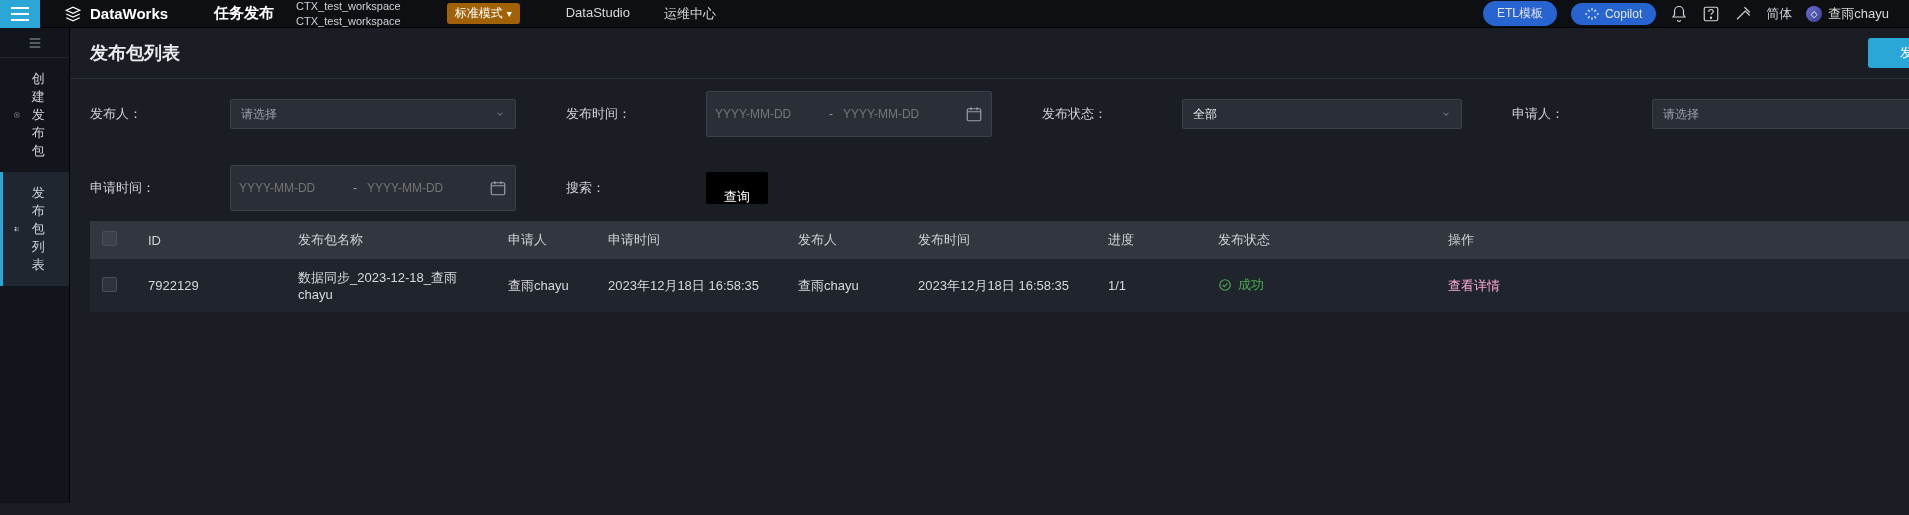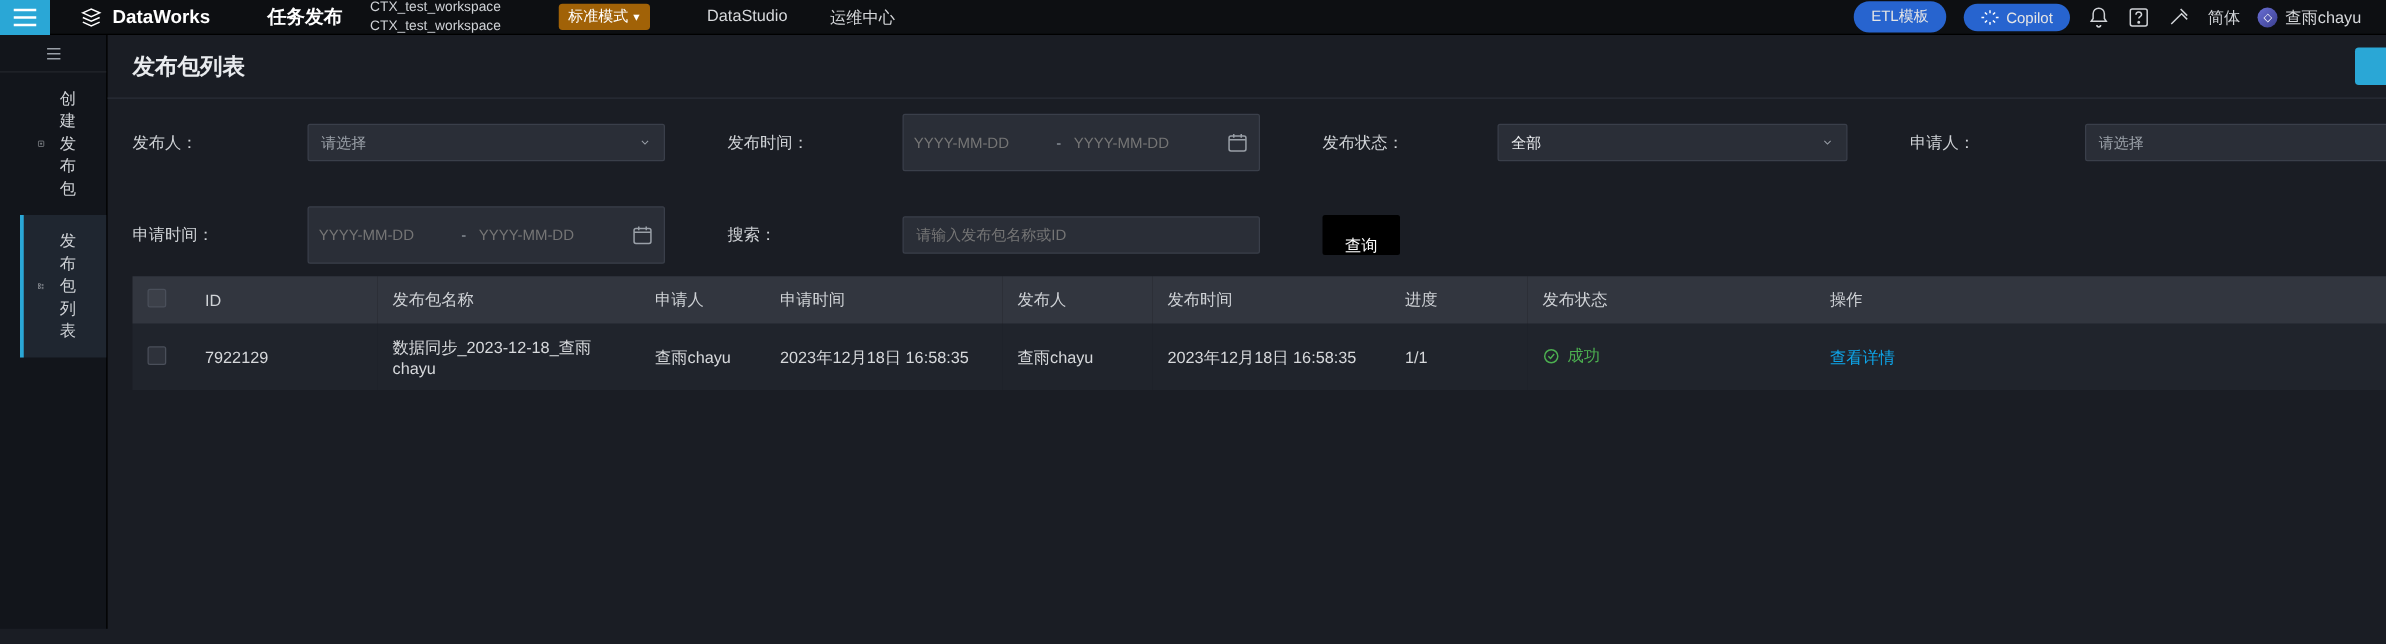--- a/index.html
+++ b/index.html
@@ -87,21 +87,20 @@
     border-bottom:1px solid #23262d;
     color:#9aa0a8;
     cursor:pointer;
   }
   .side-item {
     display:flex; align-items:center; gap:12px;
     padding: 12px 14px;
     font-size: 13px;
     color:#cfd2d6;
     cursor:pointer;
-    margin-left:16px;
   }
   .side-item.active {
     background:#1f2630;
     border-left:3px solid #2aa7d6;
     padding-left:11px;
   }
   .side-item svg { width:16px; height:16px; stroke:#cfd2d6; fill:none; stroke-width:1.6; }
 
   .content { flex:1; display:flex; flex-direction:column; }
   .page-head {
@@ -173,21 +172,21 @@
   th { color:#cfd2d6; }
   tbody tr { background:#20242c; }
   .checkbox {
     width:15px; height:15px;
     background:#2e323b; border:1px solid #4a4f5a; border-radius:2px;
     display:inline-block; cursor:pointer;
   }
   .checkbox.header { background:#3c4049; }
   .status-ok { display:inline-flex; align-items:center; gap:6px; color:#4caf50; }
   .status-ok svg { stroke:#4caf50; }
-  .link { color:#0ea5e9; cursor:pointer; }
+  .link { color:#f9a8d4; cursor:pointer; }
   .chev-down { width:10px;height:10px; }
 </style>
 </head>
 <body>
 
 <div class="topbar">
   <div class="hamburger">
     <span></span>
       <span></span>
       <span></span>
@@ -318,21 +317,20 @@
         <input placeholder="YYYY-MM-DD" style="">
         <span class="sep">-</span>
         <input placeholder="YYYY-MM-DD" style="">
         <svg class="icon-stroke cal" width="14" height="14" viewBox="0 0 24 24">
             <rect x="3" y="5" width="18" height="16" rx="2"></rect>
             <path d="M3 9h18M8 3v4M16 3v4"></path>
           </svg>
       </div>
 
       <label>搜索：</label>
-      <input class="text-input" placeholder="请输入发布包名称或ID" style="">
 
       <button class="query-btn">查询</button>
       <div></div>
         <div></div>
         <div></div>
     </div>
 
     <div class="table-wrap">
       <table>
         <thead>

